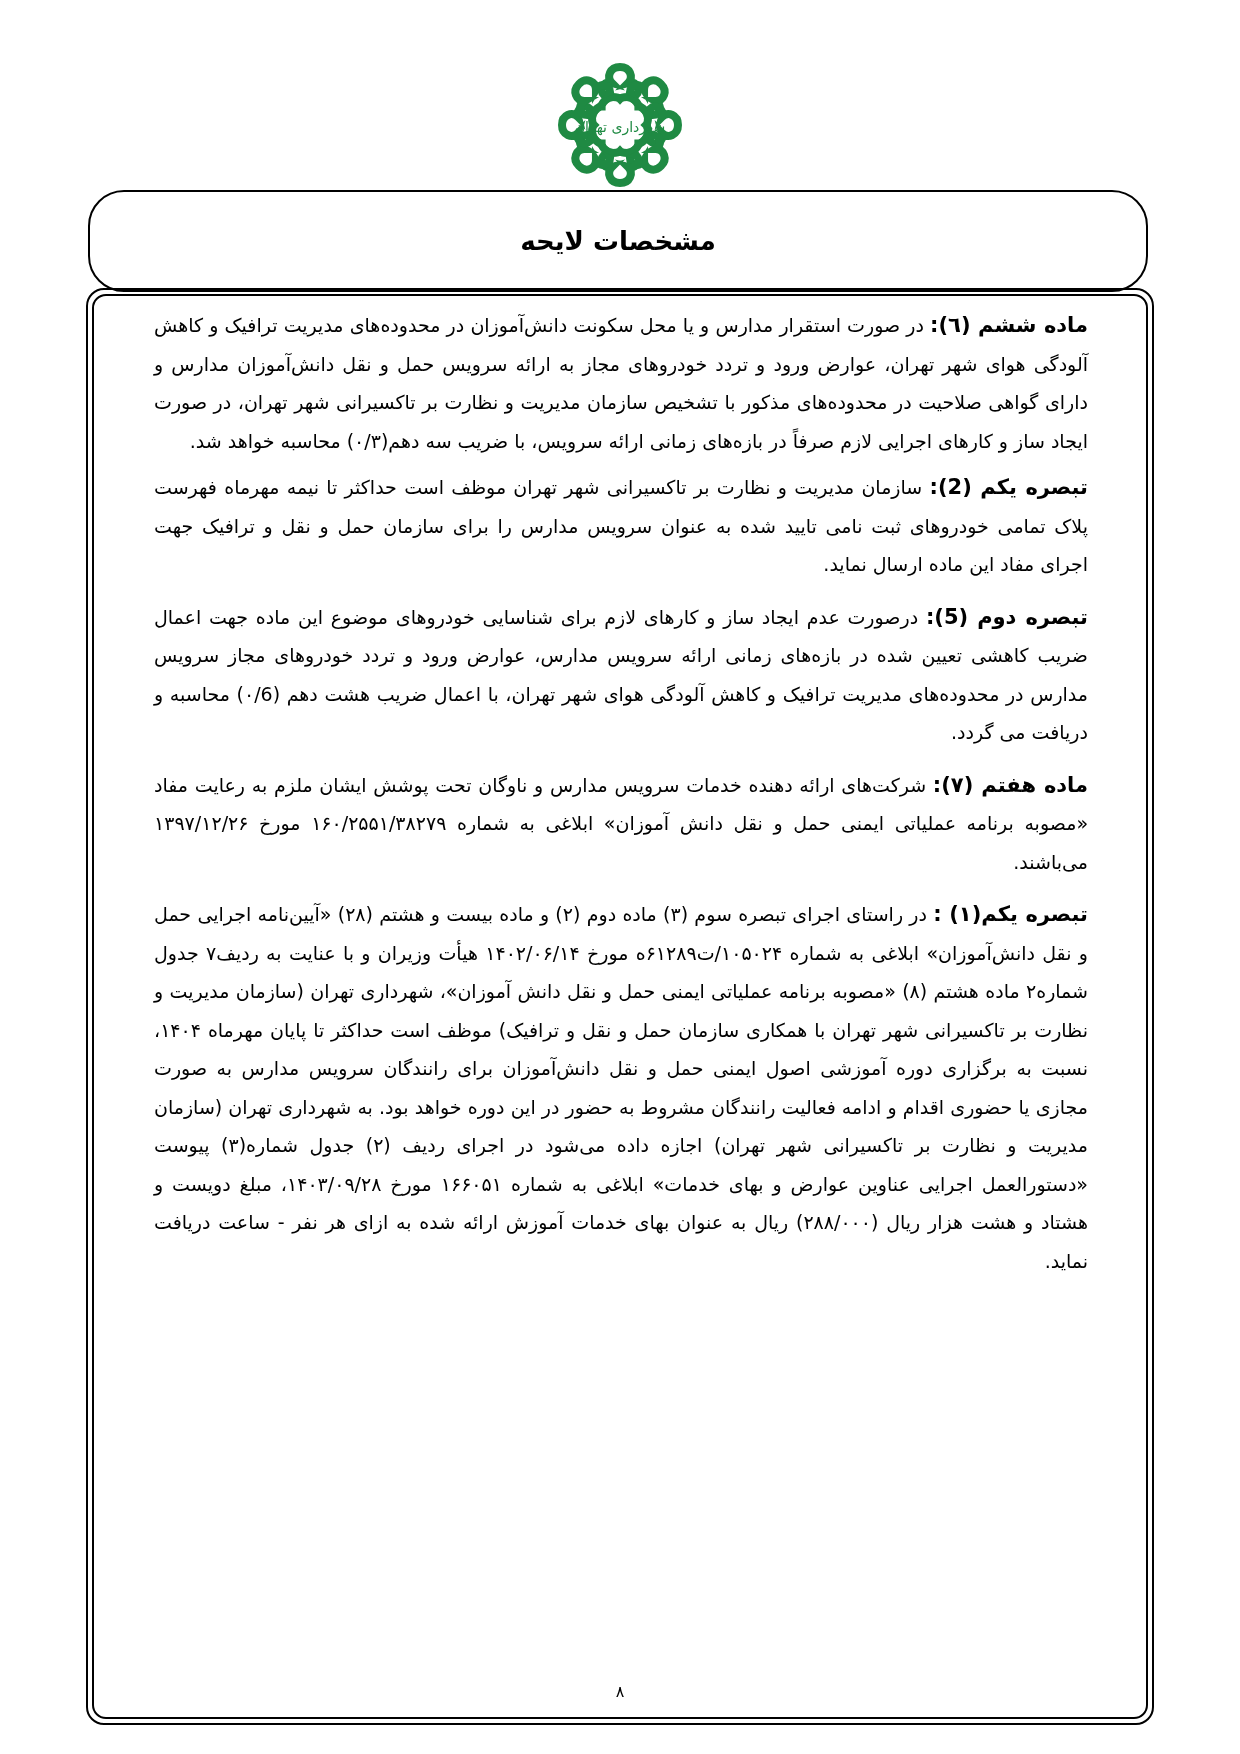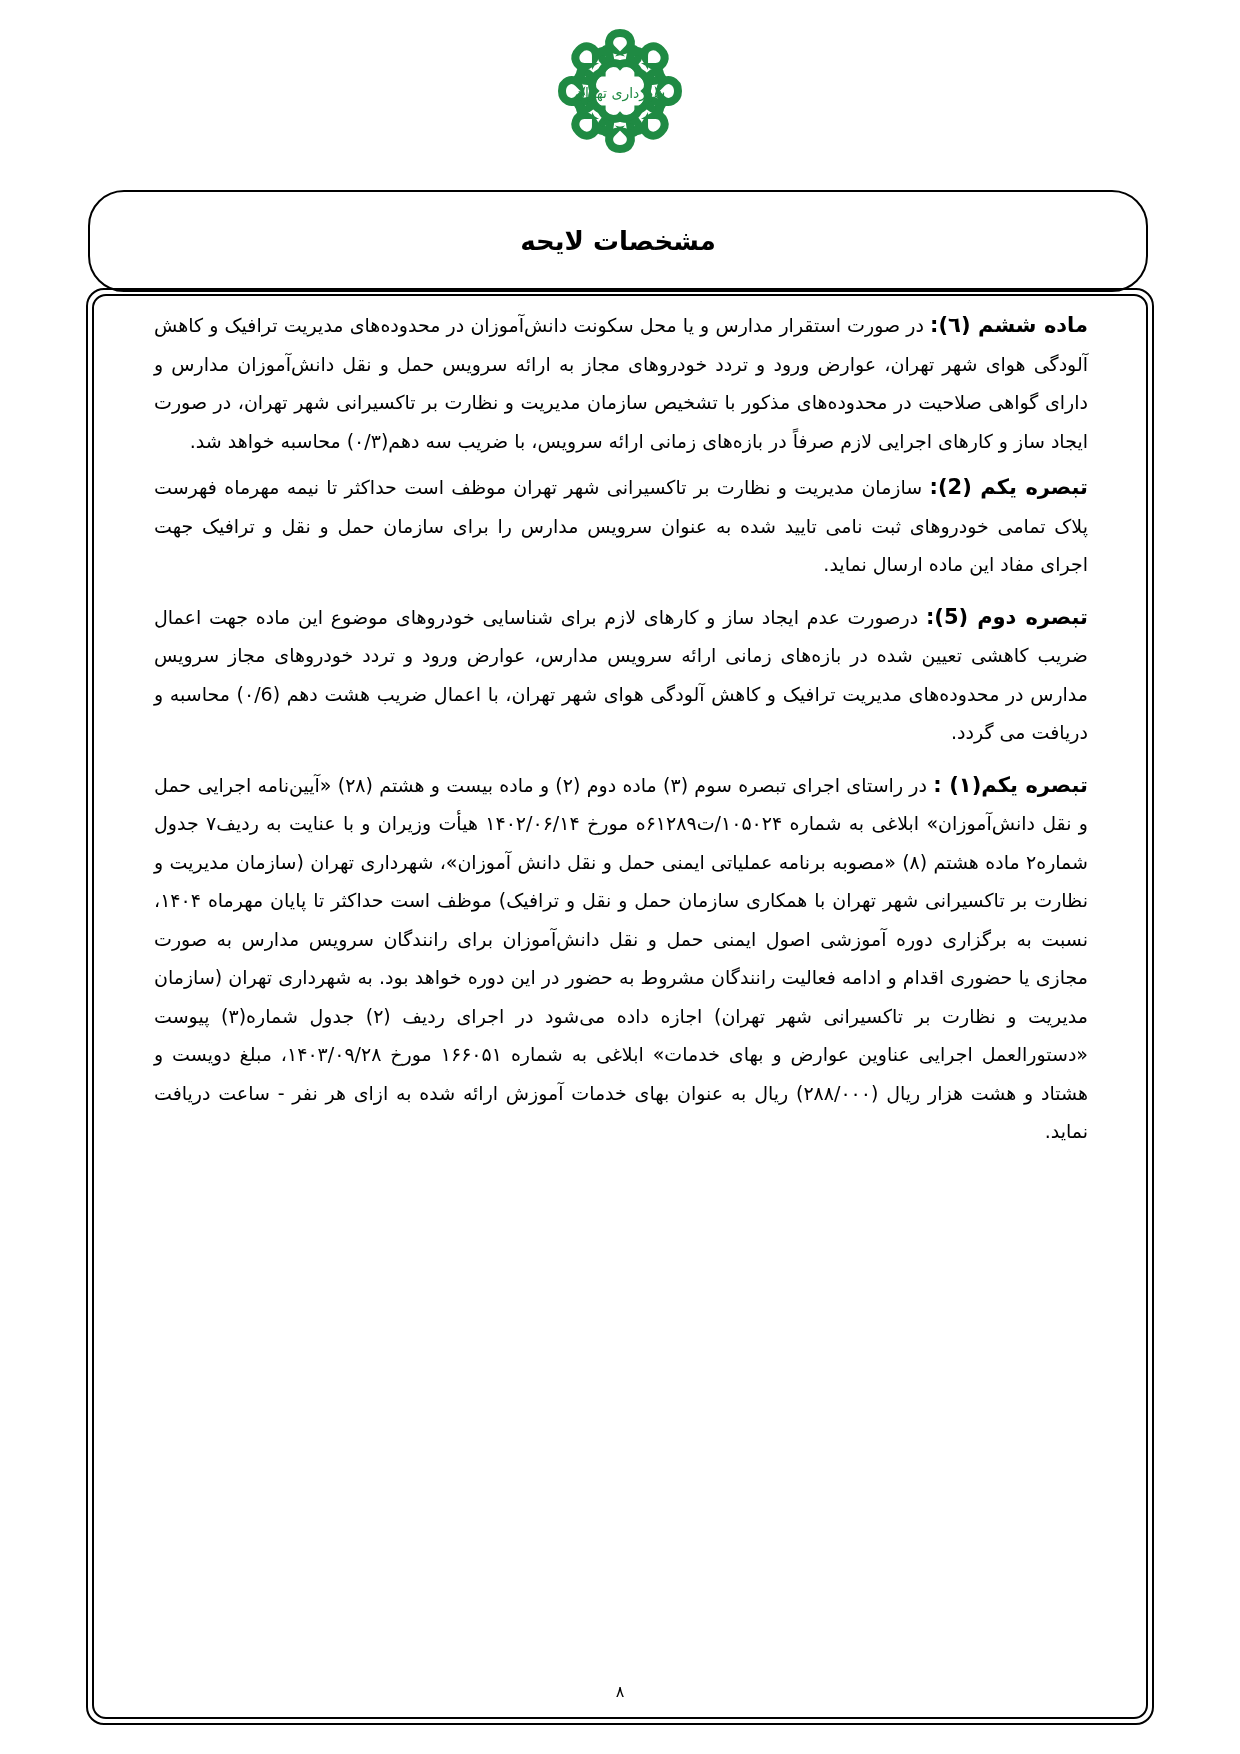--- a/index.html
+++ b/index.html
@@ -1,18 +1,18 @@
 <!DOCTYPE html>
 <html><head>
 <meta charset="utf-8">
 <style>
   html, body { margin: 0; padding: 0; background: #ffffff; }
   body { width: 1240px; height: 1754px; position: relative; overflow: hidden;
          font-family: "DejaVu Sans", sans-serif; color: #000; }
-  .logo { position: absolute; left: 555px; top: 26px; width: 130px; height: 130px; }
+  .logo { position: absolute; left: 555px; top: 60px; width: 130px; height: 130px; }
   .header-box { position: absolute; left: 88px; top: 190px; width: 1060px; height: 102px;
                 border: 2.5px solid #000; border-radius: 36px; box-sizing: border-box;
                 display: flex; align-items: center; justify-content: center; }
   .header-title { font-size: 26px; font-weight: bold; direction: rtl; }
   .content-box { position: absolute; left: 86px; top: 288px; width: 1068px; height: 1437px;
                  border: 2.5px solid #000; border-radius: 18px; box-sizing: border-box; }
   .content-inner { position: absolute; left: 4px; top: 4px; right: 4px; bottom: 4px;
                    border: 2px solid #000; border-radius: 14px; }
   .text-area { position: absolute; left: 60px; right: 58px; top: 10px;
                direction: rtl; text-align: justify; font-size: 19px; line-height: 38.5px; }
@@ -56,19 +56,22 @@
       <p class="para">
         <span class="lead">ماده ششم (٦):</span><span> در صورت استقرار مدارس و یا محل سکونت دانش‌آموزان در محدوده‌های مدیریت ترافیک و کاهش آلودگی هوای شهر تهران، عوارض ورود و تردد خودروهای مجاز به ارائه سرویس حمل و نقل دانش‌آموزان مدارس و دارای گواهی صلاحیت در محدوده‌های مذکور با تشخیص سازمان مدیریت و نظارت بر تاکسیرانی شهر تهران، در صورت ایجاد ساز و کارهای اجرایی لازم صرفاً در بازه‌های زمانی ارائه سرویس، با ضریب سه دهم(۰/۳) محاسبه خواهد شد.</span>
       </p>
       <p class="para">
         <span class="lead">تبصره یکم (2):</span><span> سازمان مدیریت و نظارت بر تاکسیرانی شهر تهران موظف است حداکثر تا نیمه مهرماه فهرست پلاک تمامی خودروهای ثبت نامی تایید شده به عنوان سرویس مدارس را برای سازمان حمل و نقل و ترافیک جهت اجرای مفاد این ماده ارسال نماید.</span>
       </p>
       <p class="para gap">
         <span class="lead">تبصره دوم (5):</span><span> درصورت عدم ایجاد ساز و کارهای لازم برای شناسایی خودروهای موضوع این ماده جهت اعمال ضریب کاهشی تعیین شده در بازه‌های زمانی ارائه سرویس مدارس، عوارض ورود و تردد خودروهای مجاز سرویس مدارس در محدوده‌های مدیریت ترافیک و کاهش آلودگی هوای شهر تهران، با اعمال ضریب هشت دهم (۰/6) محاسبه و دریافت می گردد.</span>
       </p>
       <p class="para gap">
+        <span class="lead">ماده هفتم (۷):</span><span> شرکت‌های ارائه دهنده خدمات سرویس مدارس و ناوگان تحت پوشش ایشان ملزم به رعایت مفاد «مصوبه برنامه عملیاتی ایمنی حمل و نقل دانش آموزان» ابلاغی به شماره ۱۶۰/۲۵۵۱/۳۸۲۷۹ مورخ ۱۳۹۷/۱۲/۲۶ می‌باشند.</span>
+      </p>
+      <p class="para gap">
         <span class="lead">تبصره یکم(۱) :</span><span>  در راستای اجرای تبصره سوم (۳) ماده دوم (۲) و ماده بیست و هشتم (۲۸) «آیین‌نامه اجرایی حمل و نقل دانش‌آموزان» ابلاغی به شماره ۱۰۵۰۲۴/ت۶۱۲۸۹ه مورخ ۱۴۰۲/۰۶/۱۴ هیأت وزیران و با عنایت به ردیف۷ جدول شماره۲ ماده هشتم (۸) «مصوبه برنامه عملیاتی ایمنی حمل و نقل دانش آموزان»، شهرداری تهران (سازمان مدیریت و نظارت بر تاکسیرانی شهر تهران با همکاری سازمان حمل و نقل و ترافیک) موظف است حداکثر تا پایان مهرماه ۱۴۰۴، نسبت به برگزاری دوره آموزشی اصول ایمنی حمل و نقل دانش‌آموزان برای رانندگان سرویس مدارس به صورت مجازی یا حضوری اقدام و ادامه فعالیت رانندگان مشروط به حضور در این دوره خواهد بود. به شهرداری تهران (سازمان مدیریت و نظارت بر تاکسیرانی شهر تهران) اجازه داده می‌شود در اجرای ردیف (۲) جدول شماره(۳) پیوست «دستورالعمل اجرایی عناوین عوارض و بهای خدمات» ابلاغی به شماره ۱۶۶۰۵۱ مورخ ۱۴۰۳/۰۹/۲۸، مبلغ دویست و هشتاد و هشت هزار ریال (۲۸۸/۰۰۰) ریال به عنوان بهای خدمات آموزش ارائه شده به ازای هر نفر - ساعت دریافت نماید.</span>
       </p>
     </div>
   </div>
 </div>
 
 <div class="page-number">۸</div>
 
 </body></html>

